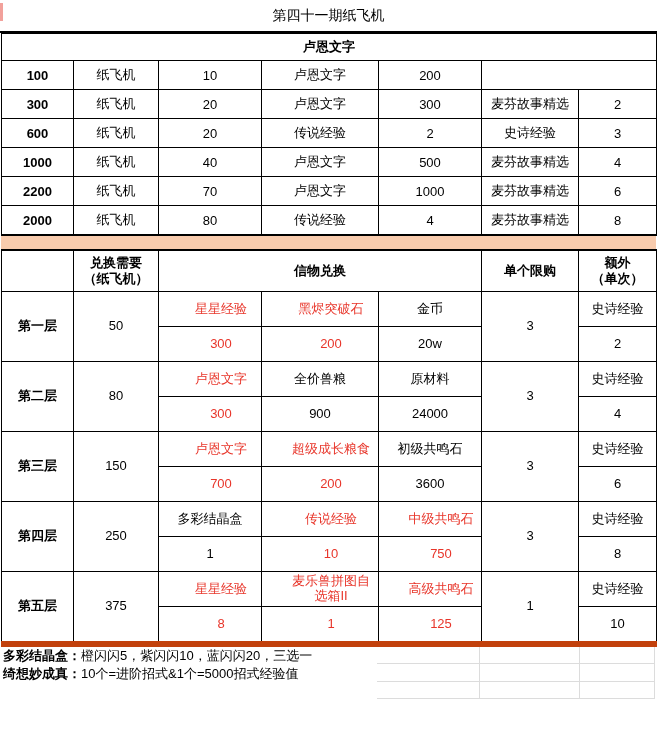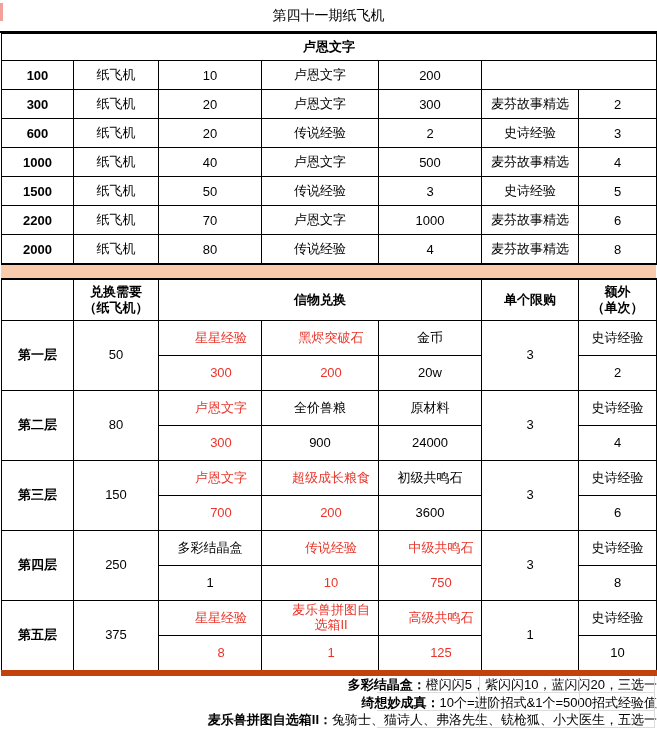--- a/index.html
+++ b/index.html
@@ -22,21 +22,21 @@
         overflow:hidden;font-weight:normal;}
   .b{font-weight:bold;}
   .red{color:#e8352a;padding-left:24px;}
   .sec-row td{height:26px;font-weight:bold;}
   .hdr-row td{height:24px;font-weight:bold;}
   .d-row td{height:28px;}
   .t2 .hdr2 td{height:40px;font-weight:bold;line-height:1.25;}
   .t2 .sub td{height:34px;line-height:1.15;}
   .sep{width:655px;height:13px;margin-left:1px;background:#F8CBAD;}
   .notes{position:relative;width:657px;height:53px;font-size:13px;}
-  .note{height:17.6px;line-height:17.6px;padding-left:3px;white-space:nowrap;text-align:right;}
+  .note{height:17.6px;line-height:17.6px;padding-left:3px;white-space:nowrap;}
   .note-label{font-weight:bold;}
   .notes-grid{
     position:absolute;left:377px;top:0;width:278px;height:52px;
     display:grid;grid-template-columns:103px 100px 75px;grid-template-rows:17.3px 17.3px 17.3px;
   }
   .notes-grid div{border-right:1px solid #dcdcdc;border-bottom:1px solid #dcdcdc;}
   .notes-grid div:nth-child(-n+3){border-top:none;}
 </style>
 </head>
 <body>
@@ -86,29 +86,20 @@
     <td>3</td>
   </tr>
   <tr class="d-row">
     <td class="b">1000</td>
     <td>纸飞机</td>
     <td>40</td>
     <td>卢恩文字</td>
     <td>500</td>
     <td>麦芬故事精选</td>
     <td>4</td>
-  </tr>
-  <tr class="d-row">
-    <td class="b">1500</td>
-    <td>纸飞机</td>
-    <td>50</td>
-    <td>传说经验</td>
-    <td>3</td>
-    <td>史诗经验</td>
-    <td>5</td>
   </tr>
   <tr class="d-row">
     <td class="b">2200</td>
     <td>纸飞机</td>
     <td>70</td>
     <td>卢恩文字</td>
     <td>1000</td>
     <td>麦芬故事精选</td>
     <td>6</td>
   </tr>
@@ -244,16 +235,13 @@
       <div></div>
       <div></div>
       <div></div>
   </div>
   <div class="note">
     <span class="note-label">多彩结晶盒：</span><span>橙闪闪5，紫闪闪10，蓝闪闪20，三选一</span>
   </div>
   <div class="note">
     <span class="note-label">绮想妙成真：</span><span>10个=进阶招式&amp;1个=5000招式经验值</span>
   </div>
-  <div class="note">
-    <span class="note-label">麦乐兽拼图自选箱II：</span><span>兔骑士、猫诗人、弗洛先生、铳枪狐、小犬医生，五选一</span>
-  </div>
 </div>
 
 </body></html>

